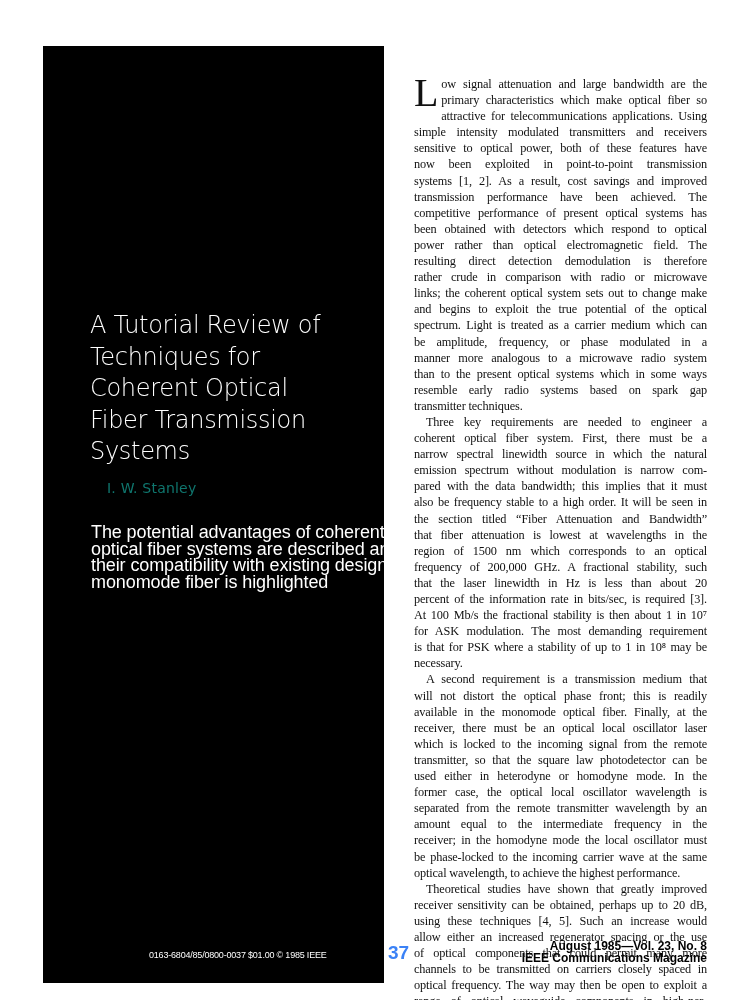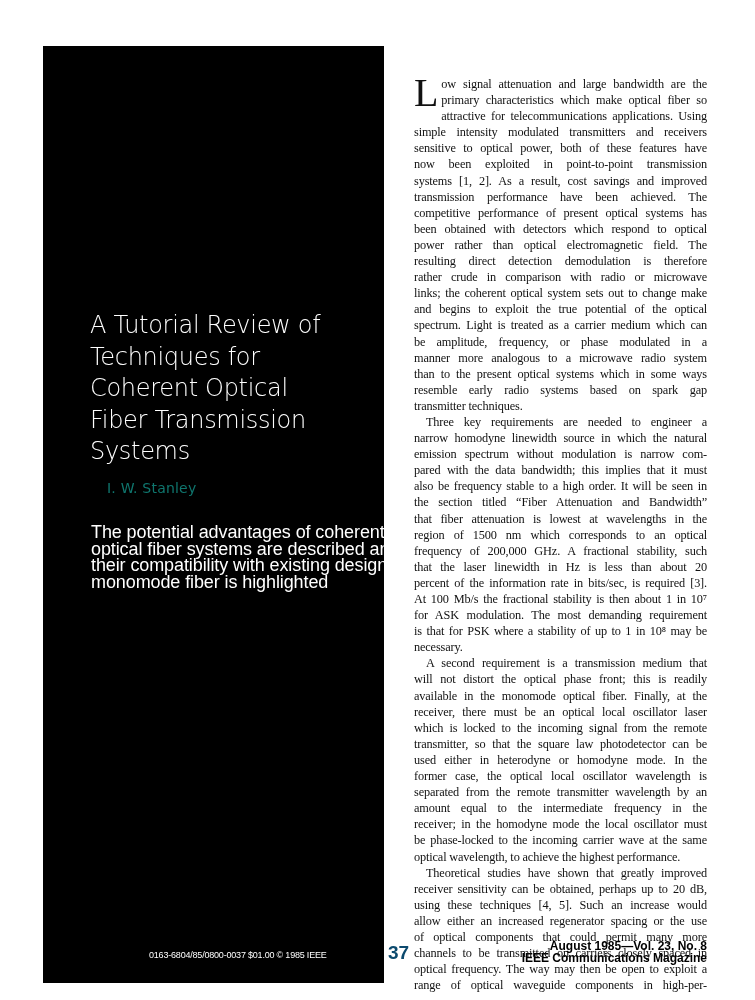--- a/index.html
+++ b/index.html
@@ -23,21 +23,21 @@
   .abstract {
     position: absolute; left: 91px; top: 524px; width: 290px; color: #fff;
     font-family: Liberation Sans, sans-serif; font-size: 18px; line-height: 16.6px; letter-spacing: -0.1px;
   }
   .abstract div { white-space: nowrap; }
   .issn {
     position: absolute; left: 149px; top: 950px; color: #fff;
     font-family: Liberation Sans, sans-serif; font-size: 9px; letter-spacing: -0.2px; white-space: nowrap;
   }
   .pagenum {
-    position: absolute; left: 388px; top: 942px; color: #0c4a6e;
+    position: absolute; left: 388px; top: 942px; color: #3b82f6;
     font-family: "Liberation Sans", sans-serif; font-weight: bold; font-size: 19px;
   }
   .issue {
     position: absolute; right: 48px; top: 941px; text-align: right;
     font-family: "Liberation Sans", sans-serif; font-weight: bold; font-size: 12px; line-height: 11.5px; color: #000;
   }
   .col {
     position: absolute; left: 414px; top: 76px; width: 293px;
     font-size: 12.3px; line-height: 16.1px; letter-spacing: -0.15px;
   }
@@ -94,21 +94,22 @@
   <span class="ln">rather crude in comparison with radio or microwave</span>
   <span class="ln">links; the coherent optical system sets out to change make</span>
   <span class="ln">and begins to exploit the true potential of the optical</span>
   <span class="ln">spectrum. Light is treated as a carrier medium which can</span>
   <span class="ln">be amplitude, frequency, or phase modulated in a</span>
   <span class="ln">manner more analogous to a microwave radio system</span>
   <span class="ln">than to the present optical systems which in some ways</span>
   <span class="ln">resemble early radio systems based on spark gap</span>
   <span class="ln last">transmitter techniques.</span>
   <span class="ln indent">Three key requirements are needed to engineer a</span>
-  <span class="ln">narrow homodyne linewidth source in which the natural</span>
+  <span class="ln">coherent optical fiber system. First, there must be a</span>
+  <span class="ln">narrow spectral linewidth source in which the natural</span>
   <span class="ln">emission spectrum without modulation is narrow com-</span>
   <span class="ln">pared with the data bandwidth; this implies that it must</span>
   <span class="ln">also be frequency stable to a high order. It will be seen in</span>
   <span class="ln">the section titled “Fiber Attenuation and Bandwidth”</span>
   <span class="ln">that fiber attenuation is lowest at wavelengths in the</span>
   <span class="ln">region of 1500 nm which corresponds to an optical</span>
   <span class="ln">frequency of 200,000 GHz. A fractional stability, such</span>
   <span class="ln">that the laser linewidth in Hz is less than about 20</span>
   <span class="ln">percent of the information rate in bits/sec, is required [3].</span>
   <span class="ln">At 100 Mb/s the fractional stability is then about 1 in 10⁷</span>

